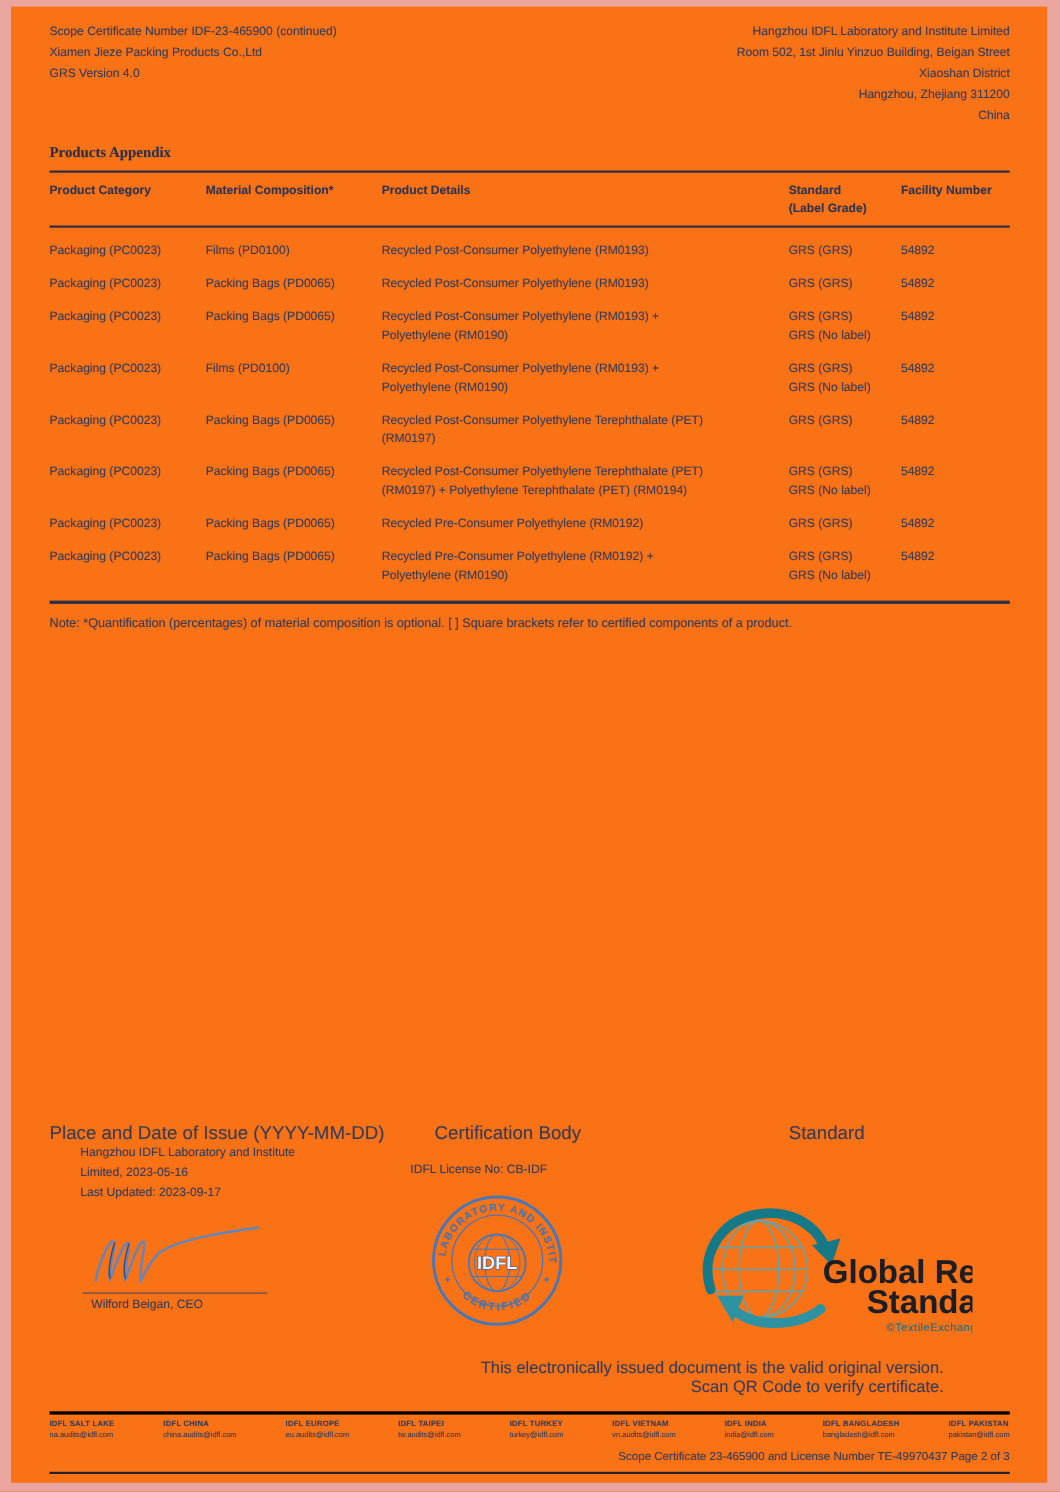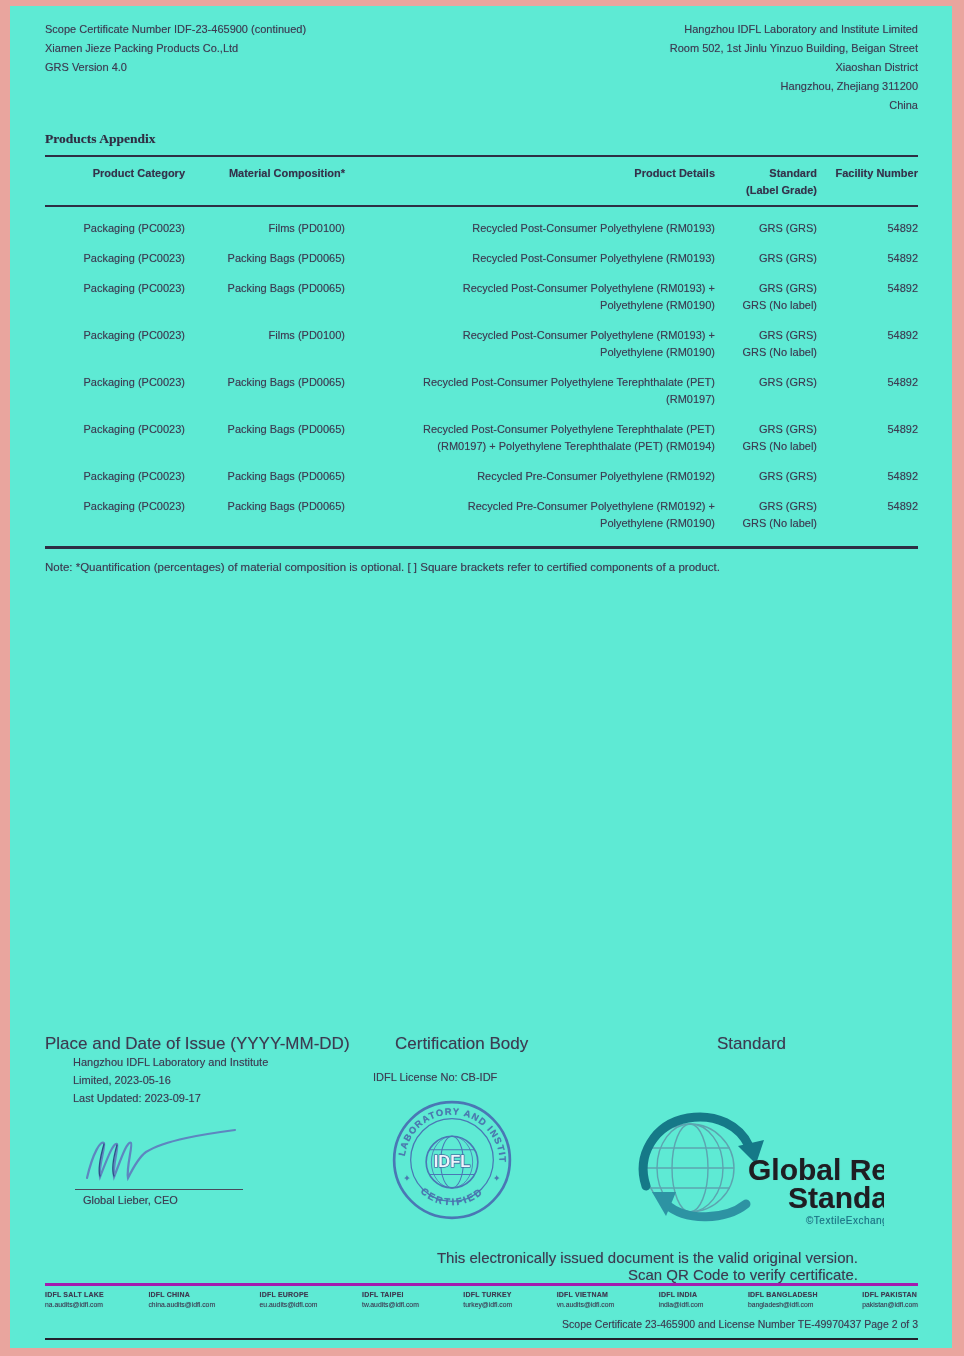--- a/index.html
+++ b/index.html
@@ -6,46 +6,46 @@
   body{
     width:964px;height:1356px;
     background:#e9a59e;
     font-family:"Liberation Sans","DejaVu Sans",sans-serif;
     color:#3c3c50;
     -webkit-font-smoothing:antialiased;
   }
   .page{
     position:absolute;left:10px;top:6px;
     width:942px;height:1342px;
-    background:#5eead4;
+    background:#f97316;
     box-sizing:border-box;
     padding:14px 34px 8px 35px;
     display:flex;flex-direction:column;
     text-shadow:0 0 0.7px rgba(72,72,110,0.5);
   }
   .hdr{display:flex;justify-content:space-between;font-size:11px;line-height:19px;}
   .hdr-right{text-align:right;}
   .intro{margin-top:28px;font-size:12.5px;}
   .appendix-title{margin-top:16px;font-size:13.5px;font-weight:bold;color:#2f2f42;font-family:Liberation Serif, serif;}
   .ptable{margin-top:8px;border-top:2px solid #2e2e44;border-bottom:3px solid #2e2e44;padding-bottom:14px;}
   .trow{display:grid;grid-template-columns:140px 158px 368px 100px 1fr;column-gap:2px;font-size:11px;line-height:17px;}
   .thead{border-bottom:2px solid #2e2e44;padding:8px 0 6px;font-weight:bold;color:#33334a;}
-  .cell{white-space:pre-line;text-align:right;}
+  .cell{white-space:pre-line;}
   .body-row{padding-top:13px;}
   .note{margin-top:12px;font-size:11.5px;}
   .spacer{flex:1;}
   .bottom-section{position:relative;height:205px;font-size:11px;}
   .abs{position:absolute;}
   .sec-label{font-size:17px;color:#3c3c50;}
   .issue-val{white-space:pre-line;line-height:18px;}
   .sig-underline{border-bottom:1.2px solid #4a4a5c;width:168px;}
   .grs-sub{letter-spacing:0.5px;}
   .disclaimer{font-size:10.5px;line-height:19px;}
   .enote{margin-top:10px;text-align:right;margin-right:60px;font-size:15px;line-height:17px;}
-  .footer{border-top:3px solid #a21caf;padding-top:4px;}
+  .footer{margin-top:14px;border-top:3px solid #000000;padding-top:4px;}
   .offices{display:flex;justify-content:space-between;}
   .office{font-size:7px;line-height:10px;}
   .office .oname{font-weight:bold;letter-spacing:0.2px;white-space:nowrap;}
   .office .oemail{font-size:6.8px;white-space:nowrap;}
   .footer-line{margin-top:8px;text-align:right;font-size:10.5px;}
   .bottom-rule{margin-top:8px;border-top:2.5px solid #22222e;}
 </style>
 </head>
 <body>
 
@@ -166,21 +166,21 @@
     <div class="abs sec-label" style="left:0;top:0;">Place and Date of Issue (YYYY-MM-DD)</div>
     <div class="abs issue-val" style="left:28px;top:19px;">Hangzhou IDFL Laboratory and Institute
 Limited, 2023-05-16
 Last Updated: 2023-09-17</div>
 
     <svg class="abs" style="left:28px;top:86px;" width="180" height="68" viewBox="0 0 180 68">
       <path d="M14,58 C20,32 28,20 31,23 C33,25 25,48 27,57 C33,42 40,22 44,24 C46,26 39,48 41,57 C47,42 54,20 58,23 C60,25 53,48 55,58 C61,46 66,37 73,32 C92,20 132,14 162,10" fill="none" stroke="#5e86c0" stroke-width="2.2" stroke-linecap="round"></path>
       <path d="M31,24 C27,38 25,50 27,56 M44,25 C40,39 39,51 41,56" fill="none" stroke="#2e4f86" stroke-width="1.3" stroke-linecap="round"></path>
     </svg>
     <div class="abs sig-underline" style="left:30px;top:155px;"></div>
-    <div class="abs" style="left:38px;top:160px;">Global Lieber, CEO</div>
+    <div class="abs" style="left:38px;top:160px;">Wilford Beigan, CEO</div>
 
     <div class="abs sec-label" style="left:350px;top:0;">Certification Body</div>
     <div class="abs" style="left:328px;top:37px;">IDFL License No: CB-IDF</div>
 
     <svg class="abs" style="left:345px;top:64px;" width="124" height="124" viewBox="0 0 120 120">
       <defs>
         <path id="sealTopArc" d="M 14,62 A 46,46 0 1 1 106,62" fill="none"></path>
         <path id="sealBotArc" d="M 22,82 A 44,44 0 0 0 98,82" fill="none"></path>
         <clipPath id="globeClip">
             <circle cx="60" cy="62" r="25"></circle>

